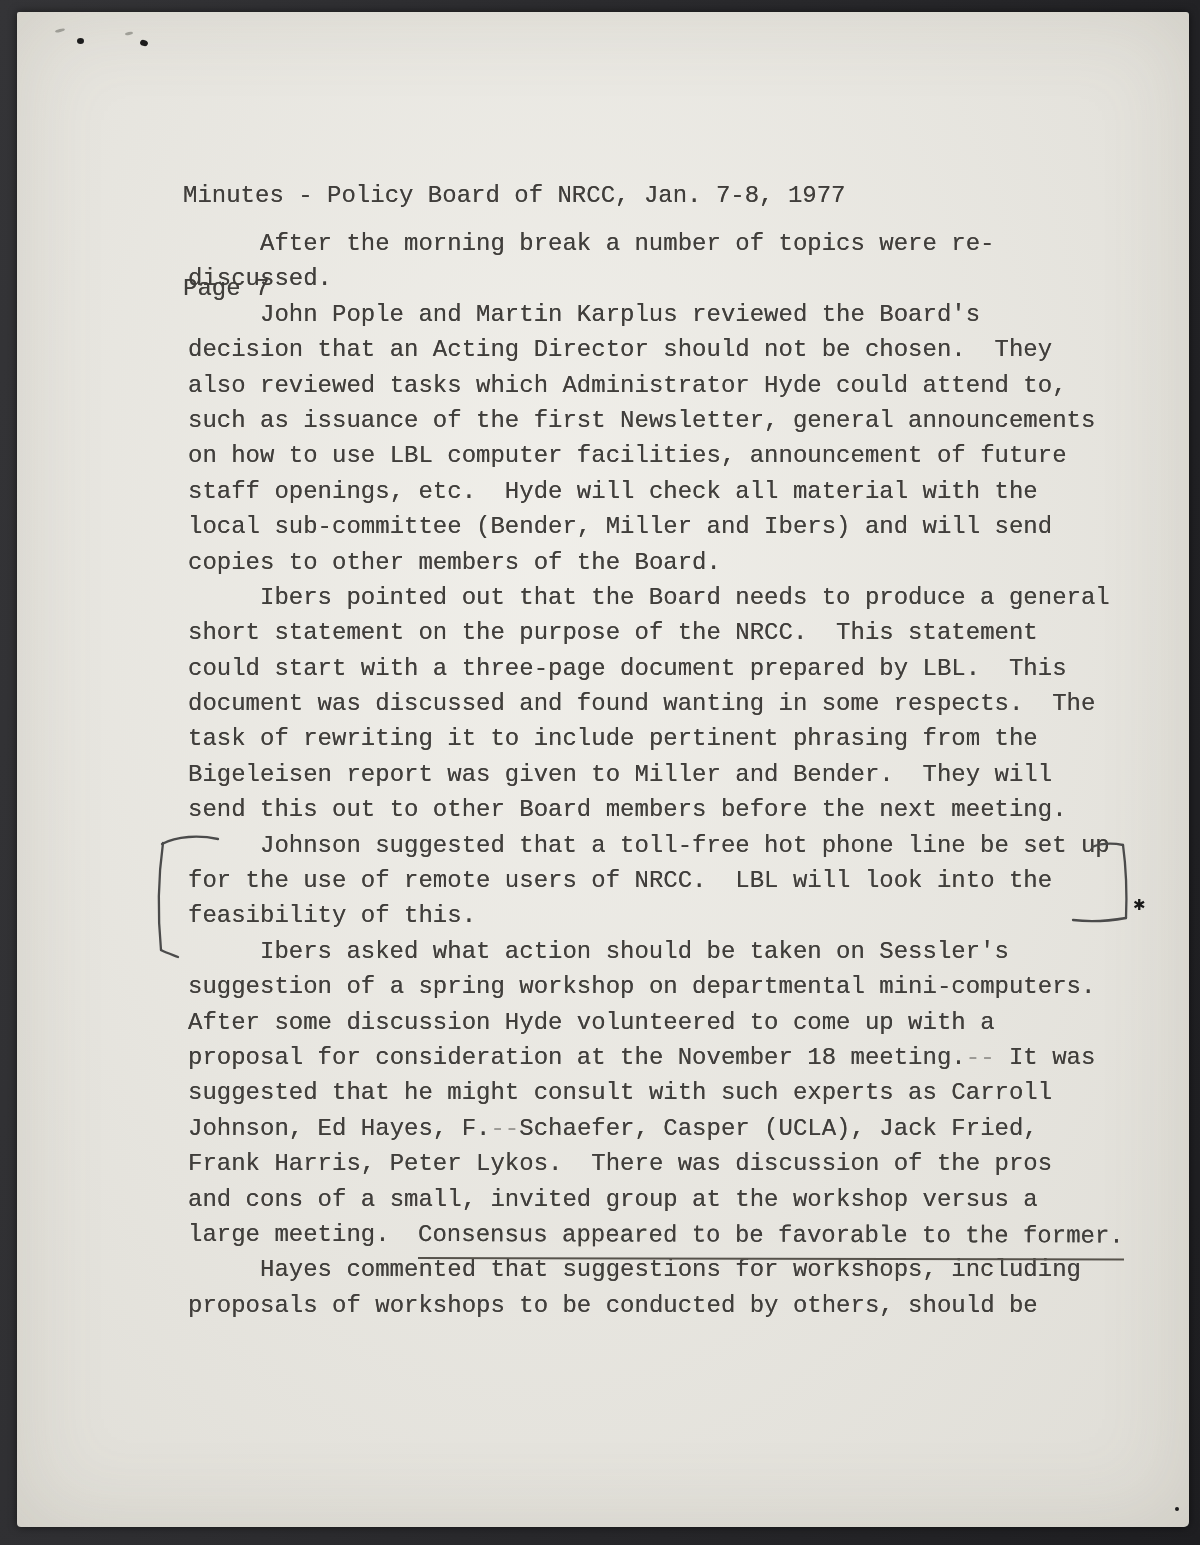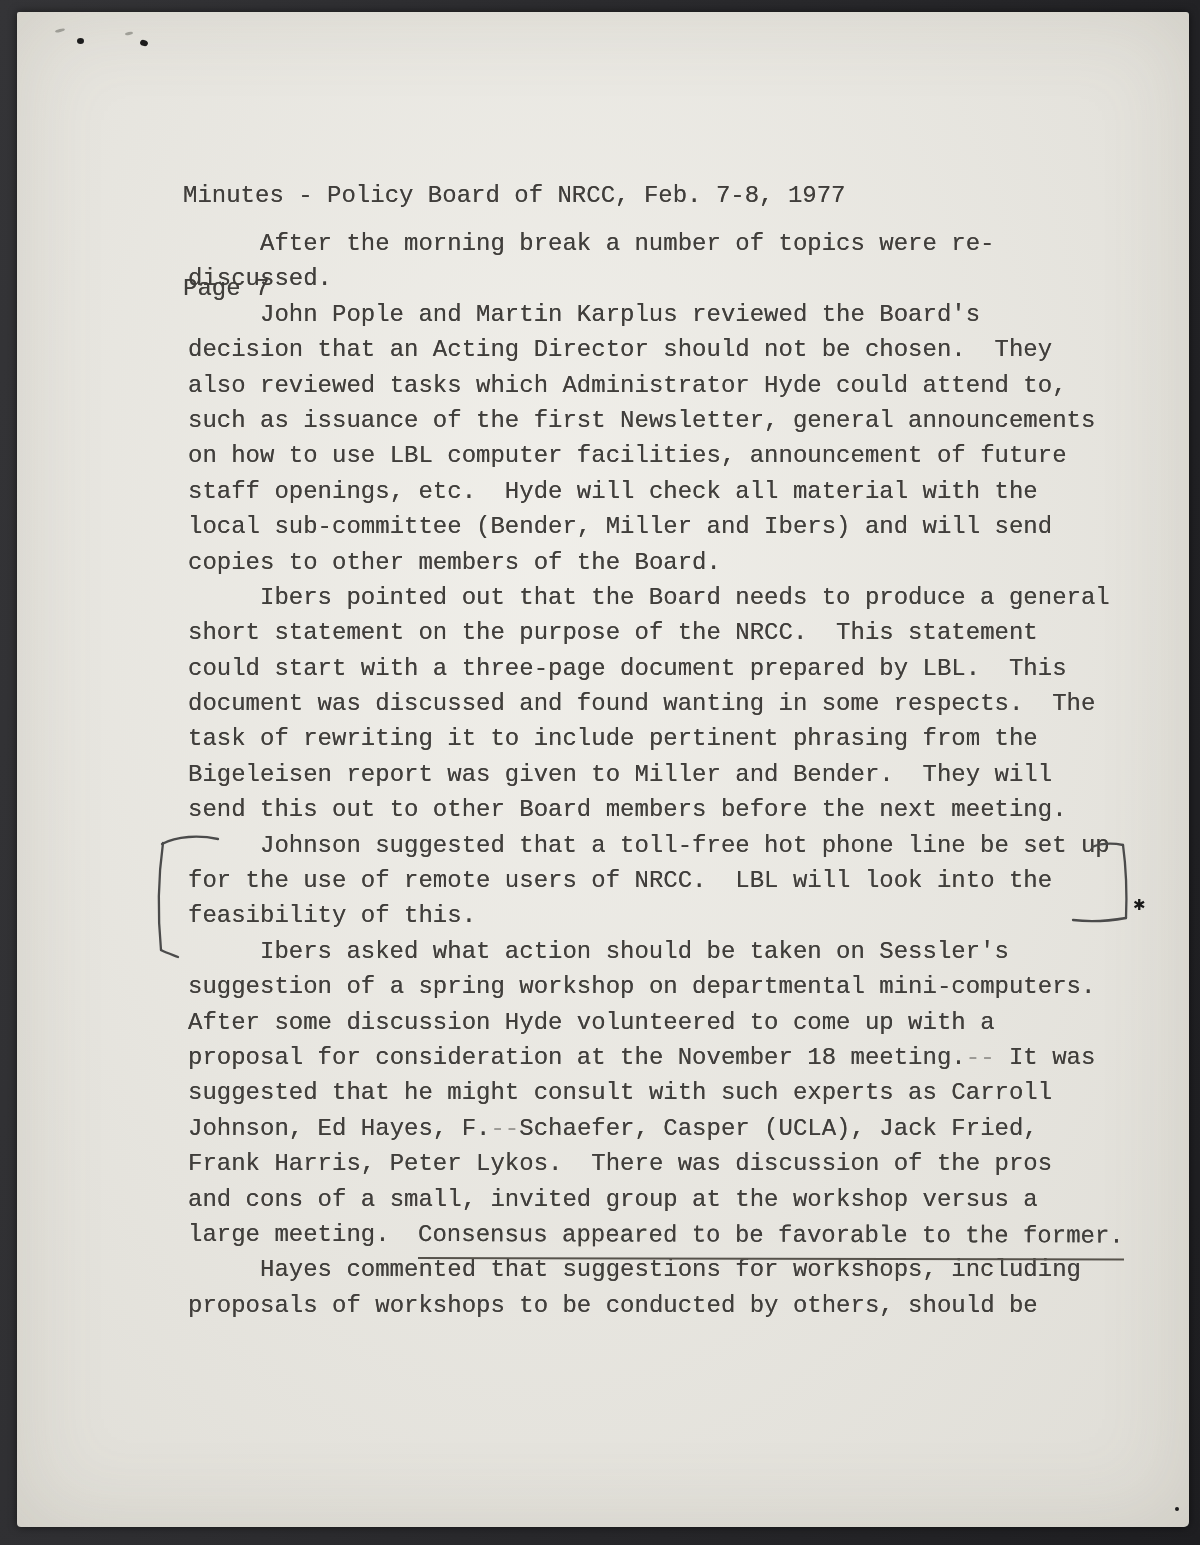--- a/index.html
+++ b/index.html
@@ -87,21 +87,21 @@
 <div class="mat">
   <div class="paper">
 
     <div class="speck smear" style="left:38px; top:17px; width:10px; height:3px; transform:rotate(-15deg);"></div>
     <div class="speck" style="left:60px; top:26px; width:7px; height:6px;"></div>
     <div class="speck smear" style="left:108px; top:20px; width:8px; height:3px; transform:rotate(-12deg);"></div>
     <div class="speck" style="left:123px; top:28px; width:8px; height:6px; transform:rotate(20deg);"></div>
     <div class="speck" style="left:1158px; top:1495px; width:4px; height:4px;"></div>
 
     <div class="header">
-      <div>Minutes - Policy Board of NRCC, Feb. 7-8, 1977</div>
+      <div>Minutes - Policy Board of NRCC, Jan. 7-8, 1977</div>
       <div>Page 7</div>
     </div>
 
     <div class="body-text" id="body-lines"><div class="line indent"><span>After the morning break a number of topics were re-</span></div><div class="line"><span>discussed.</span></div><div class="line indent"><span>John Pople and Martin Karplus reviewed the Board's</span></div><div class="line"><span>decision that an Acting Director should not be chosen.  They</span></div><div class="line"><span>also reviewed tasks which Administrator Hyde could attend to,</span></div><div class="line"><span>such as issuance of the first Newsletter, general announcements</span></div><div class="line"><span>on how to use LBL computer facilities, announcement of future</span></div><div class="line"><span>staff openings, etc.  Hyde will check all material with the</span></div><div class="line"><span>local sub-committee (Bender, Miller and Ibers) and will send</span></div><div class="line"><span>copies to other members of the Board.</span></div><div class="line indent"><span>Ibers pointed out that the Board needs to produce a general</span></div><div class="line"><span>short statement on the purpose of the NRCC.  This statement</span></div><div class="line"><span>could start with a three-page document prepared by LBL.  This</span></div><div class="line"><span>document was discussed and found wanting in some respects.  The</span></div><div class="line"><span>task of rewriting it to include pertinent phrasing from the</span></div><div class="line"><span>Bigeleisen report was given to Miller and Bender.  They will</span></div><div class="line"><span>send this out to other Board members before the next meeting.</span></div><div class="line indent"><span>Johnson suggested that a toll-free hot phone line be set up</span></div><div class="line"><span>for the use of remote users of NRCC.  LBL will look into the</span></div><div class="line"><span>feasibility of this.</span></div><div class="line indent"><span>Ibers asked what action should be taken on Sessler's</span></div><div class="line"><span>suggestion of a spring workshop on departmental mini-computers.</span></div><div class="line"><span>After some discussion Hyde volunteered to come up with a</span></div><div class="line"><span>proposal for consideration at the November 18 meeting.</span><span class="faint">--</span><span> It was</span></div><div class="line"><span>suggested that he might consult with such experts as Carroll</span></div><div class="line"><span>Johnson, Ed Hayes, F.</span><span class="faint">--</span><span>Schaefer, Casper (UCLA), Jack Fried,</span></div><div class="line"><span>Frank Harris, Peter Lykos.  There was discussion of the pros</span></div><div class="line"><span>and cons of a small, invited group at the workshop versus a</span></div><div class="line"><span>large meeting.  </span><span class="hand-underline">Consensus appeared to be favorable to the former.</span></div><div class="line indent"><span>Hayes commented that suggestions for workshops, including</span></div><div class="line"><span>proposals of workshops to be conducted by others, should be</span></div></div>
 
     <svg class="pencil-mark" style="left:128px; top:812px;" width="85" height="140" viewBox="0 0 85 140">
       <path d="M17,20 C 32,12 54,11 73,15"></path>
       <path d="M18,19 C 13,55 13,95 16,126"></path>
       <path d="M16,126 C 22,129 28,131 33,133"></path>
     </svg>

